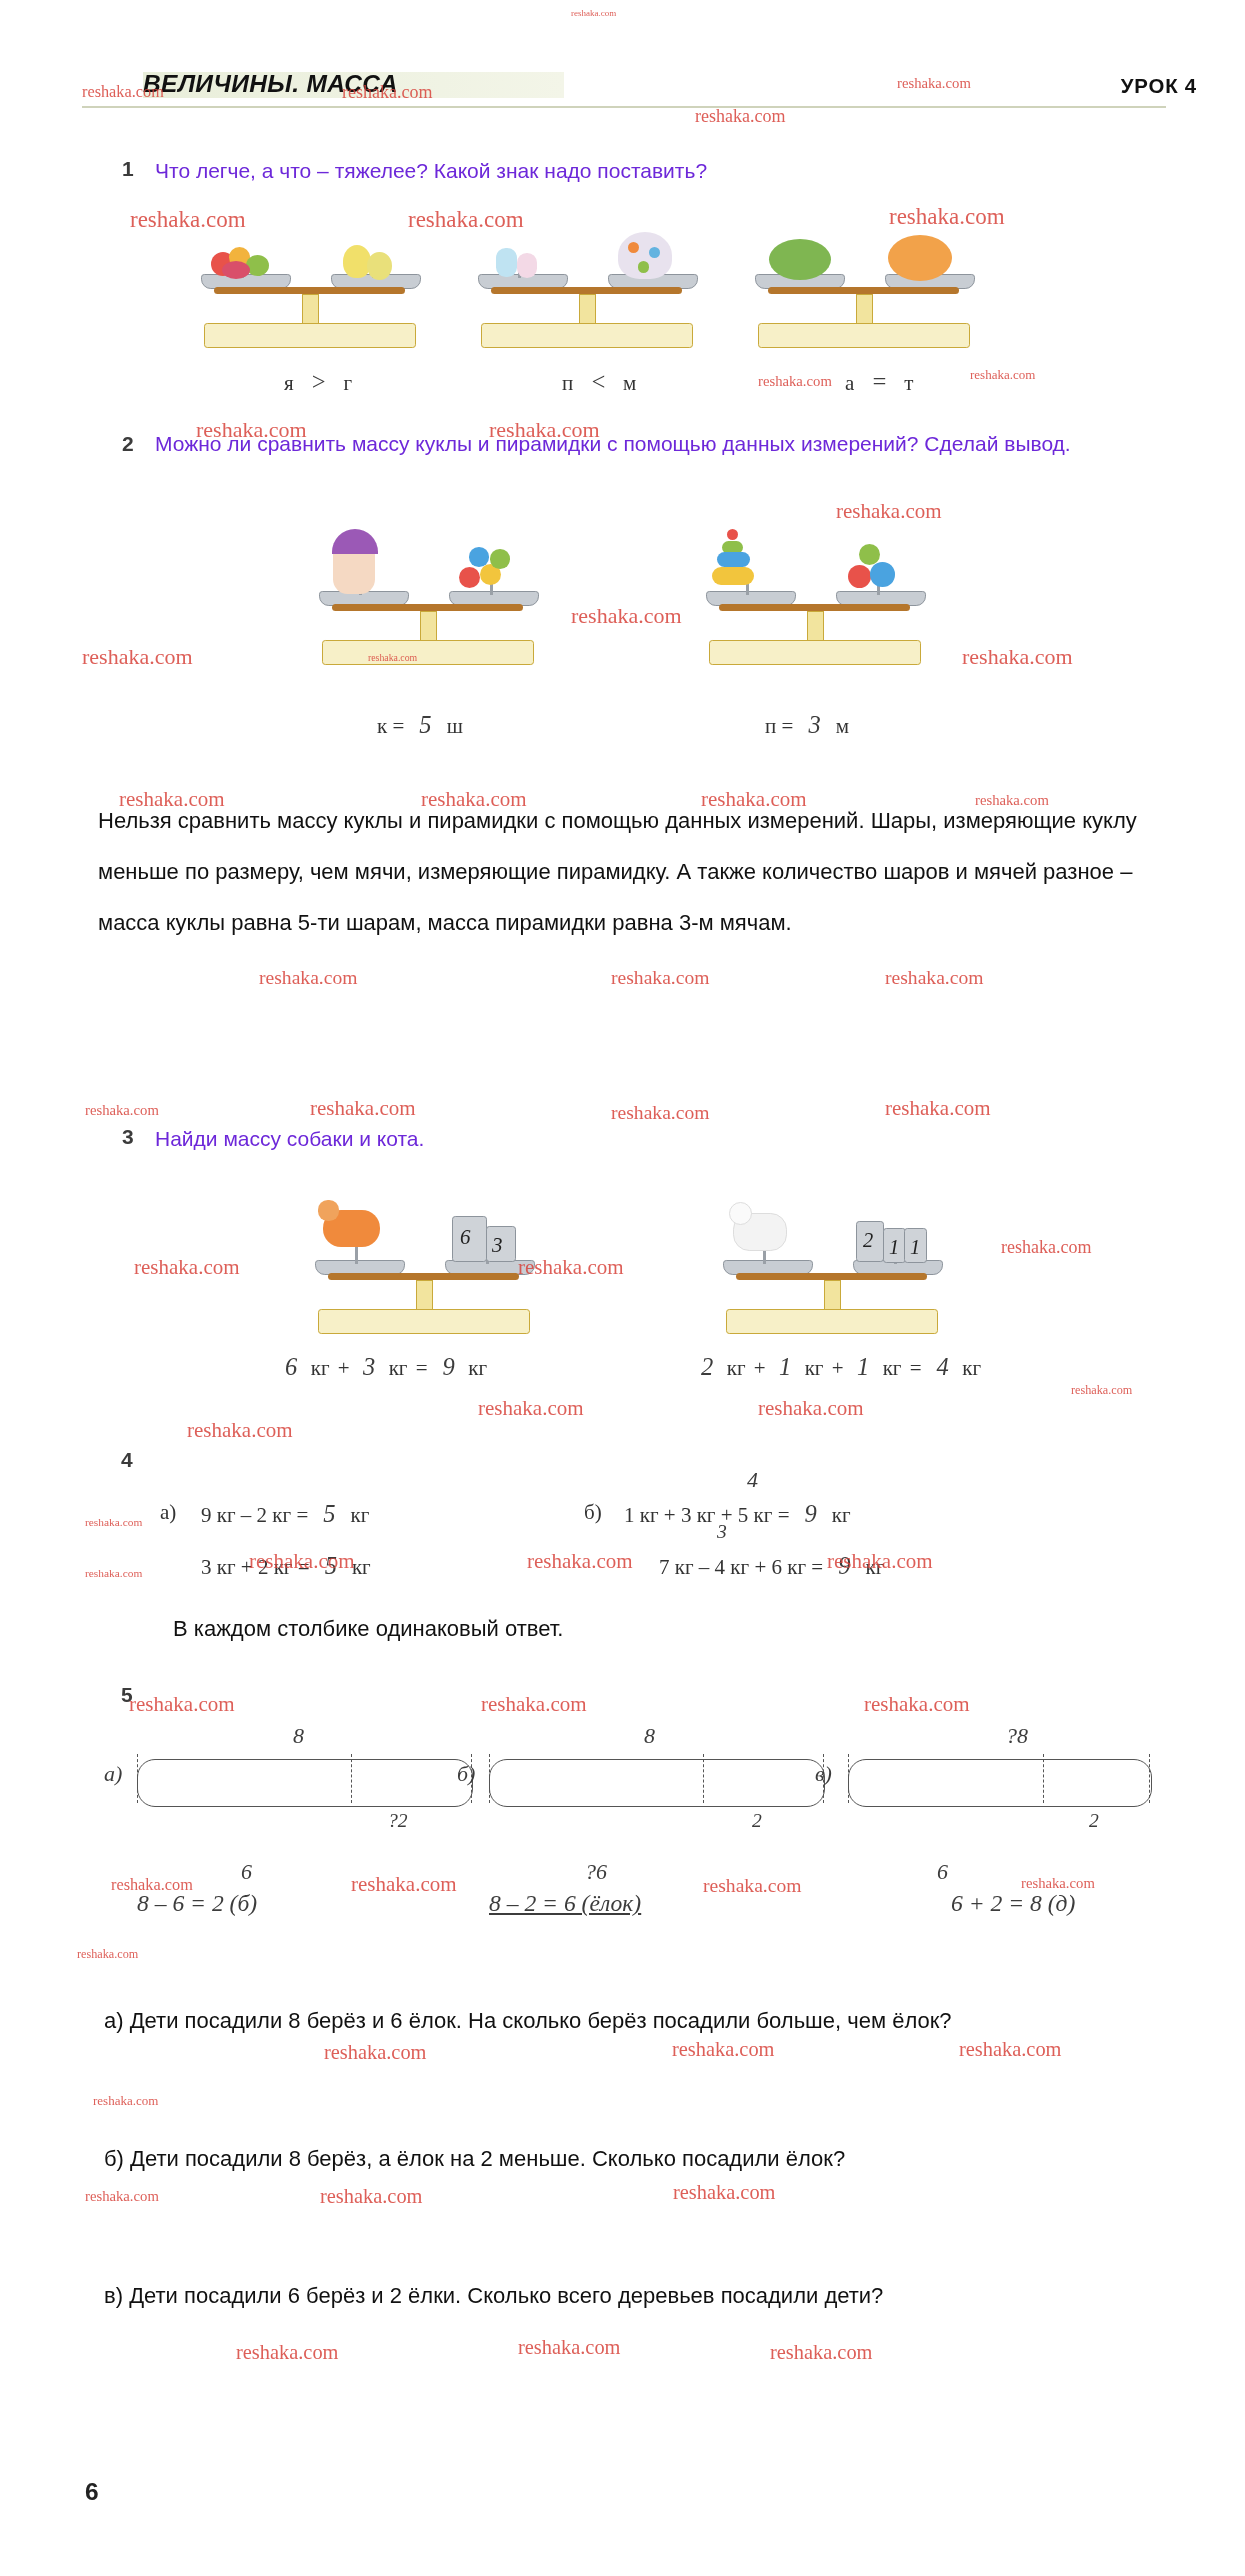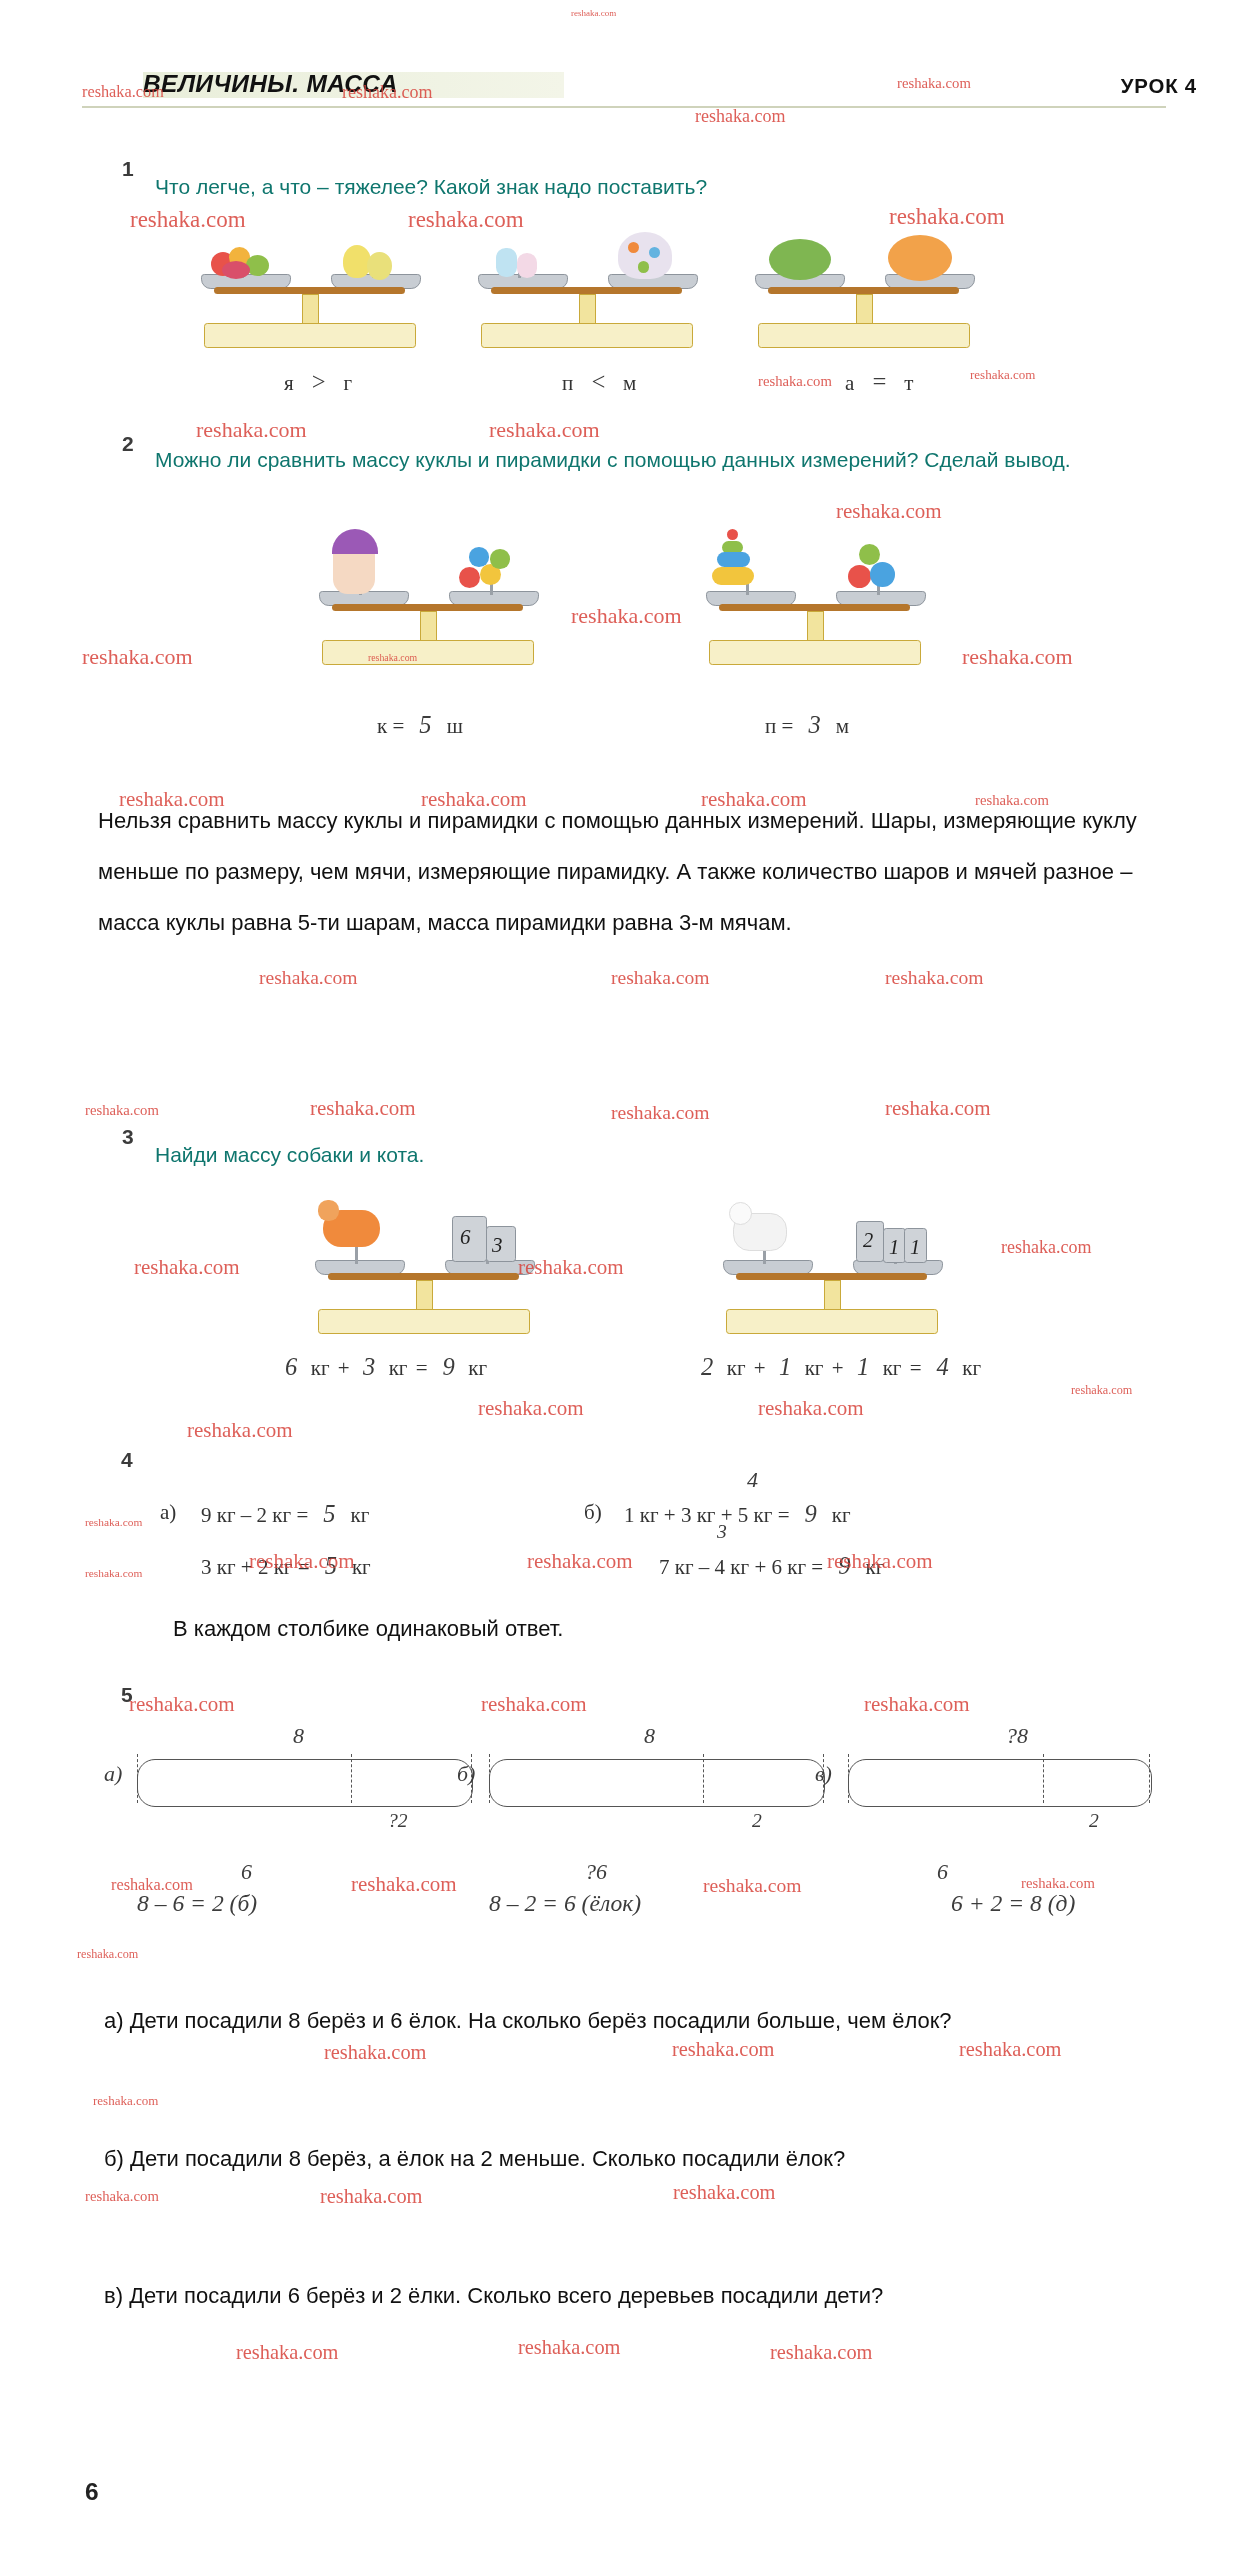--- a/index.html
+++ b/index.html
@@ -10,21 +10,21 @@
   .wm{position:absolute;color:#d8443c;font-family:"Liberation Serif",serif;white-space:nowrap;opacity:.85;pointer-events:none;}
 
   
   .hdr-band{position:absolute;left:143px;top:72px;width:421px;height:26px;background:linear-gradient(90deg,#e9eeda,#f3f5e8);}
   .hdr-title{position:absolute;left:143px;top:70px;font-style:italic;font-weight:bold;font-size:24.5px;letter-spacing:0.4px;color:#111;}
   .hdr-lesson{position:absolute;right:49px;top:75px;font-weight:bold;font-size:20.4px;letter-spacing:0.8px;color:#111;}
   .hdr-rule{position:absolute;left:82px;top:106px;width:1084px;height:1.6px;background:#cfd3bb;}
 
   
   .tnum{position:absolute;font-weight:bold;font-size:21px;color:#3b3b3b;}
-  .ttext{position:absolute;font-size:21px;color:#0f766e;line-height:28px;margin-top:16px;}
+  .ttext{position:absolute;font-size:21px;color:#6d28d9;line-height:28px;}
   .ans{position:absolute;font-size:22px;color:#111;line-height:36px;}
 
   
   .hw{position:absolute;font-family:"Liberation Serif",serif;font-style:italic;color:#3c3c3c;font-size:22px;}
   .hw-b{font-size:24.5px;}
 
   
   .scale{position:absolute;}
   .sc-base{position:absolute;left:0;top:78px;width:210px;height:23px;border:1.6px solid #c9a93a;border-radius:3.3px;background:#f7f0c8;}
   .sc-post{position:absolute;left:98px;top:49px;width:14.7px;height:34px;background:#f2e49e;border:1.6px solid #c9a93a;}
@@ -269,21 +269,21 @@
 
   <div>
     <div class="hw" style="left:457px;top:1761px;">б)</div>
     <div class="hw" style="left:644px;top:1723px;">8</div>
     <div class="bar" style="left:489px;top:1759px;width:334px;"></div>
     <div class="tick" style="left:489px;top:1754px;"></div>
     <div class="tick" style="left:703px;top:1754px;"></div>
     <div class="tick" style="left:823px;top:1754px;"></div>
     <div class="hw" style="left:752px;top:1810px;font-size:19.6px;">2</div>
     <div class="hw" style="left:585px;top:1859px;">?6</div>
-    <div class="hw" style="left:489px;top:1890px;font-size:23.6px;">8 – 2 = 6 (ёлок)</div>
+    <div class="hw" style="left:489px;top:1890px;font-size:23.6px;text-decoration:underline;">8 – 2 = 6 (ёлок)</div>
   </div>
 
   <div>
     <div class="hw" style="left:815px;top:1761px;">в)</div>
     <div class="hw" style="left:1006px;top:1723px;">?8</div>
     <div class="bar" style="left:848px;top:1759px;width:302px;"></div>
     <div class="tick" style="left:848px;top:1754px;"></div>
     <div class="tick" style="left:1043px;top:1754px;"></div>
     <div class="tick" style="left:1149px;top:1754px;"></div>
     <div class="hw" style="left:1089px;top:1810px;font-size:19.6px;">2</div>

